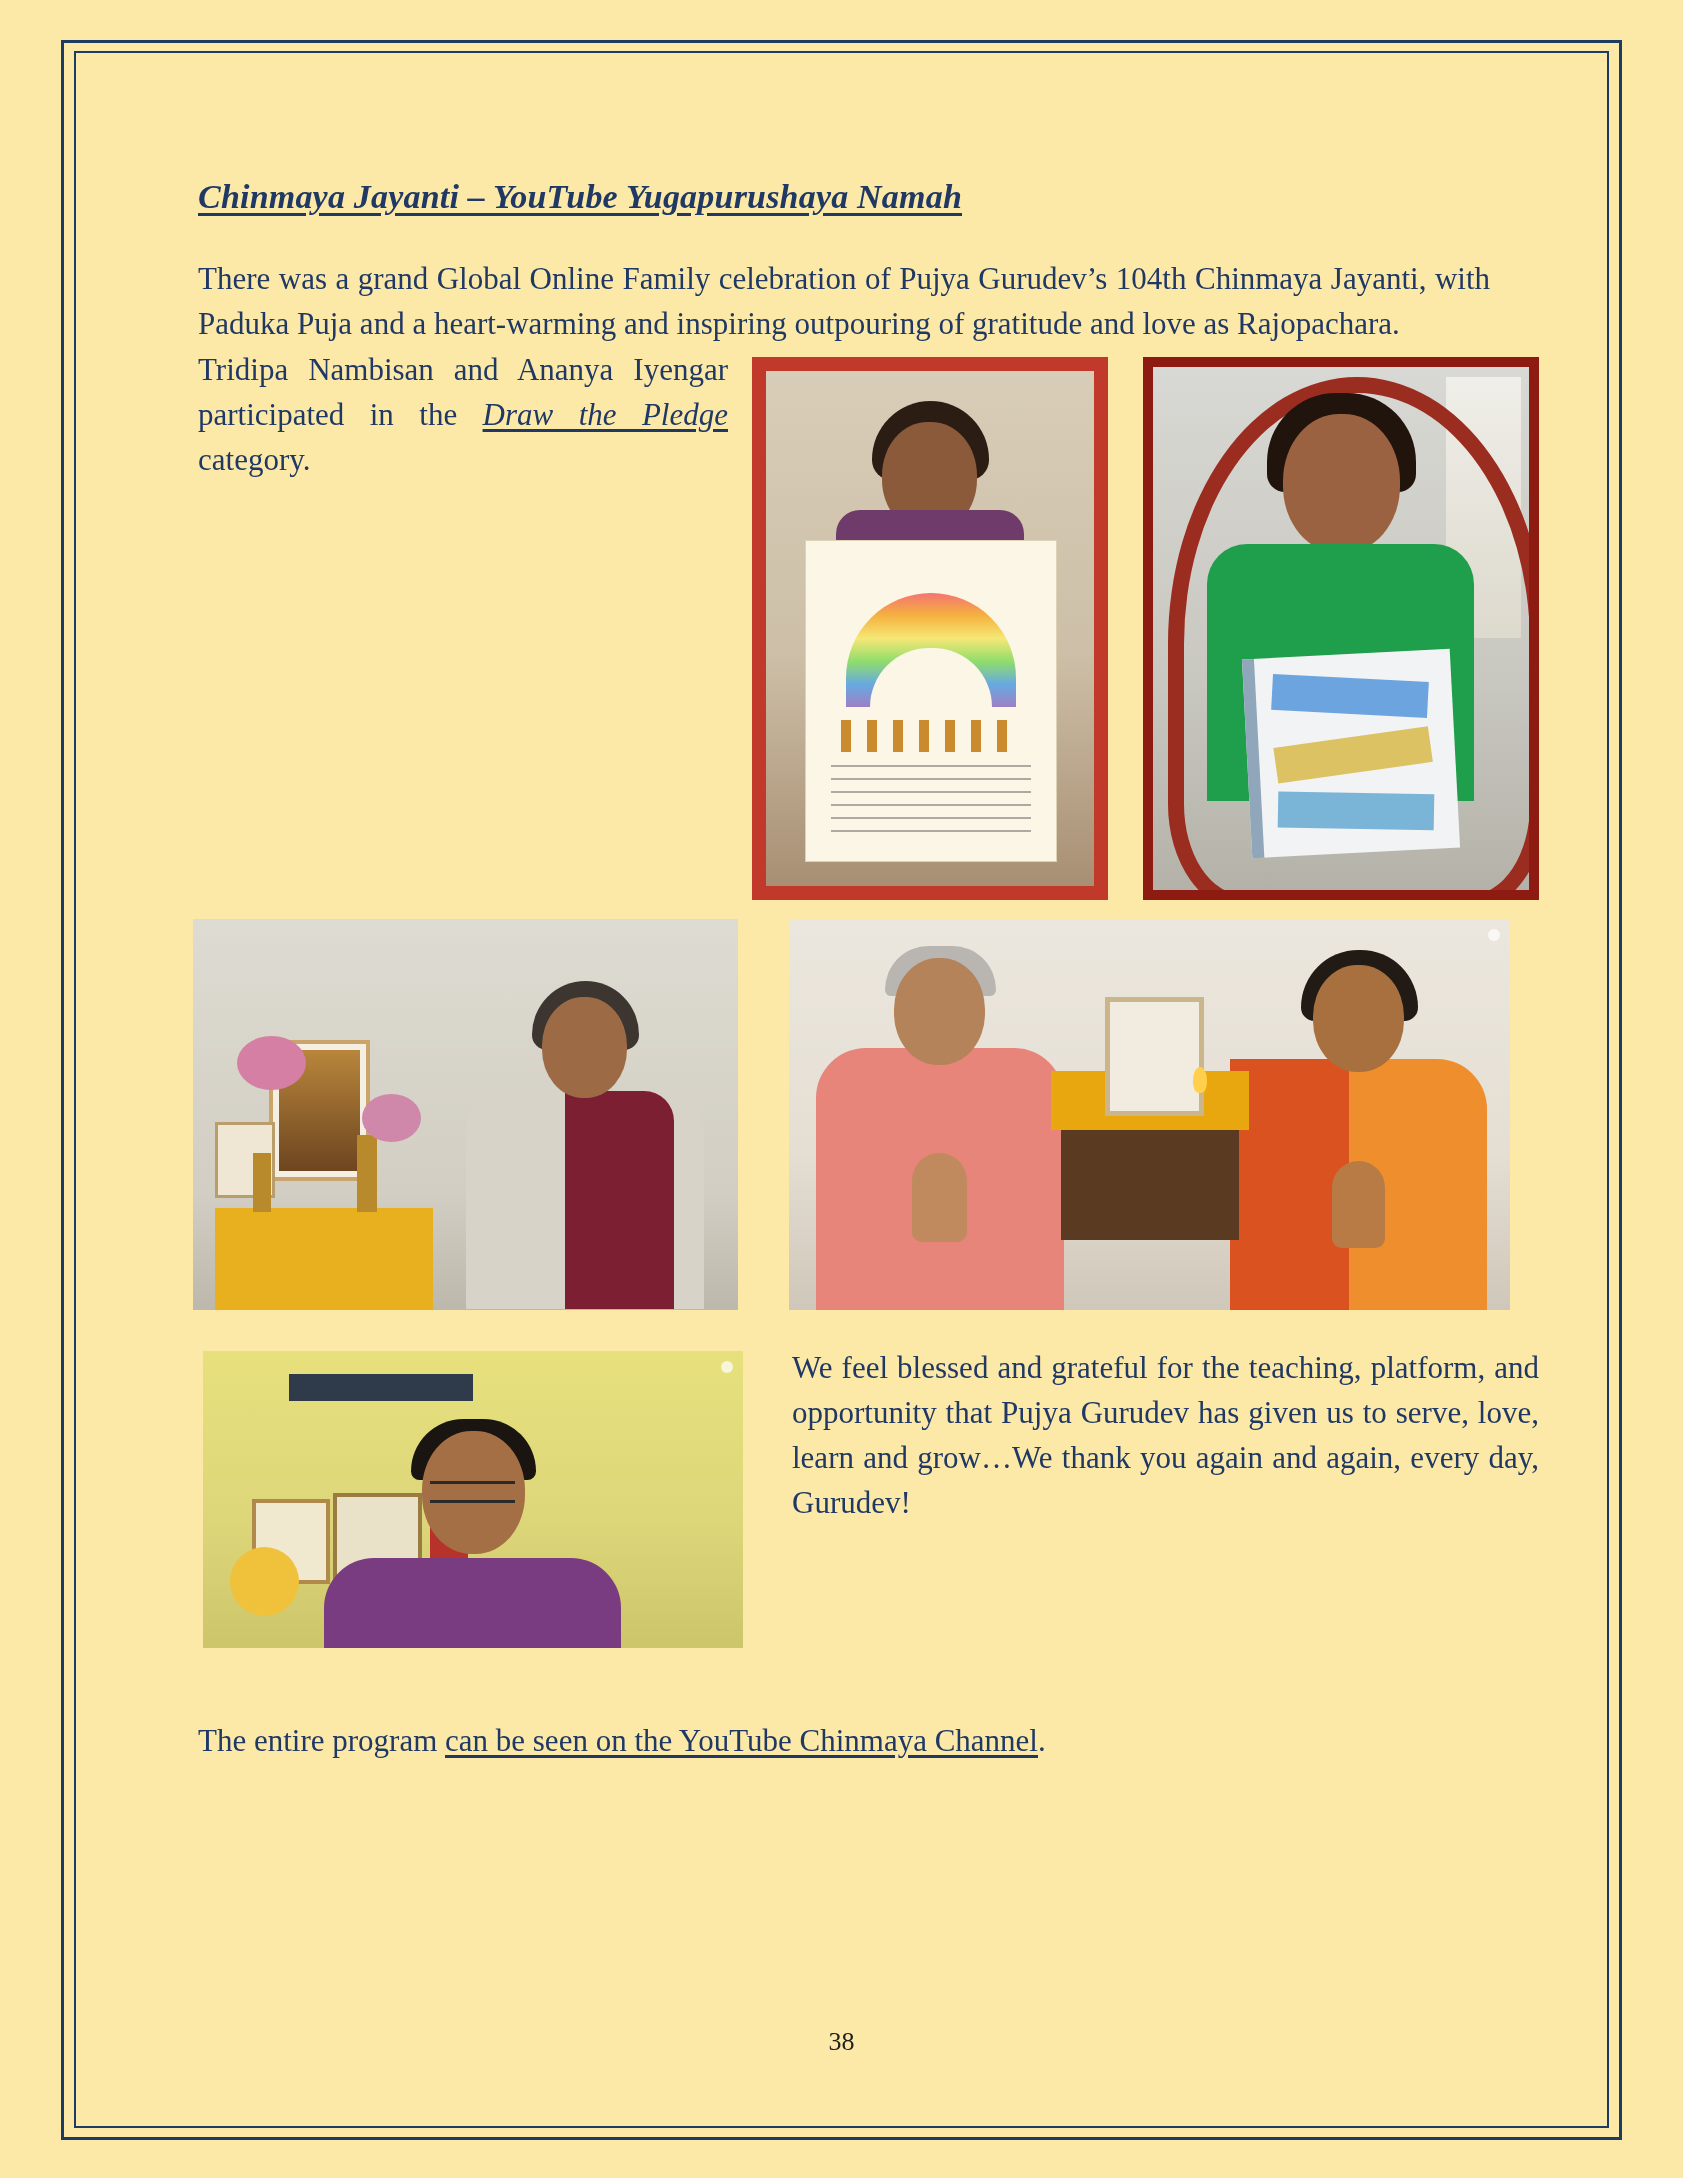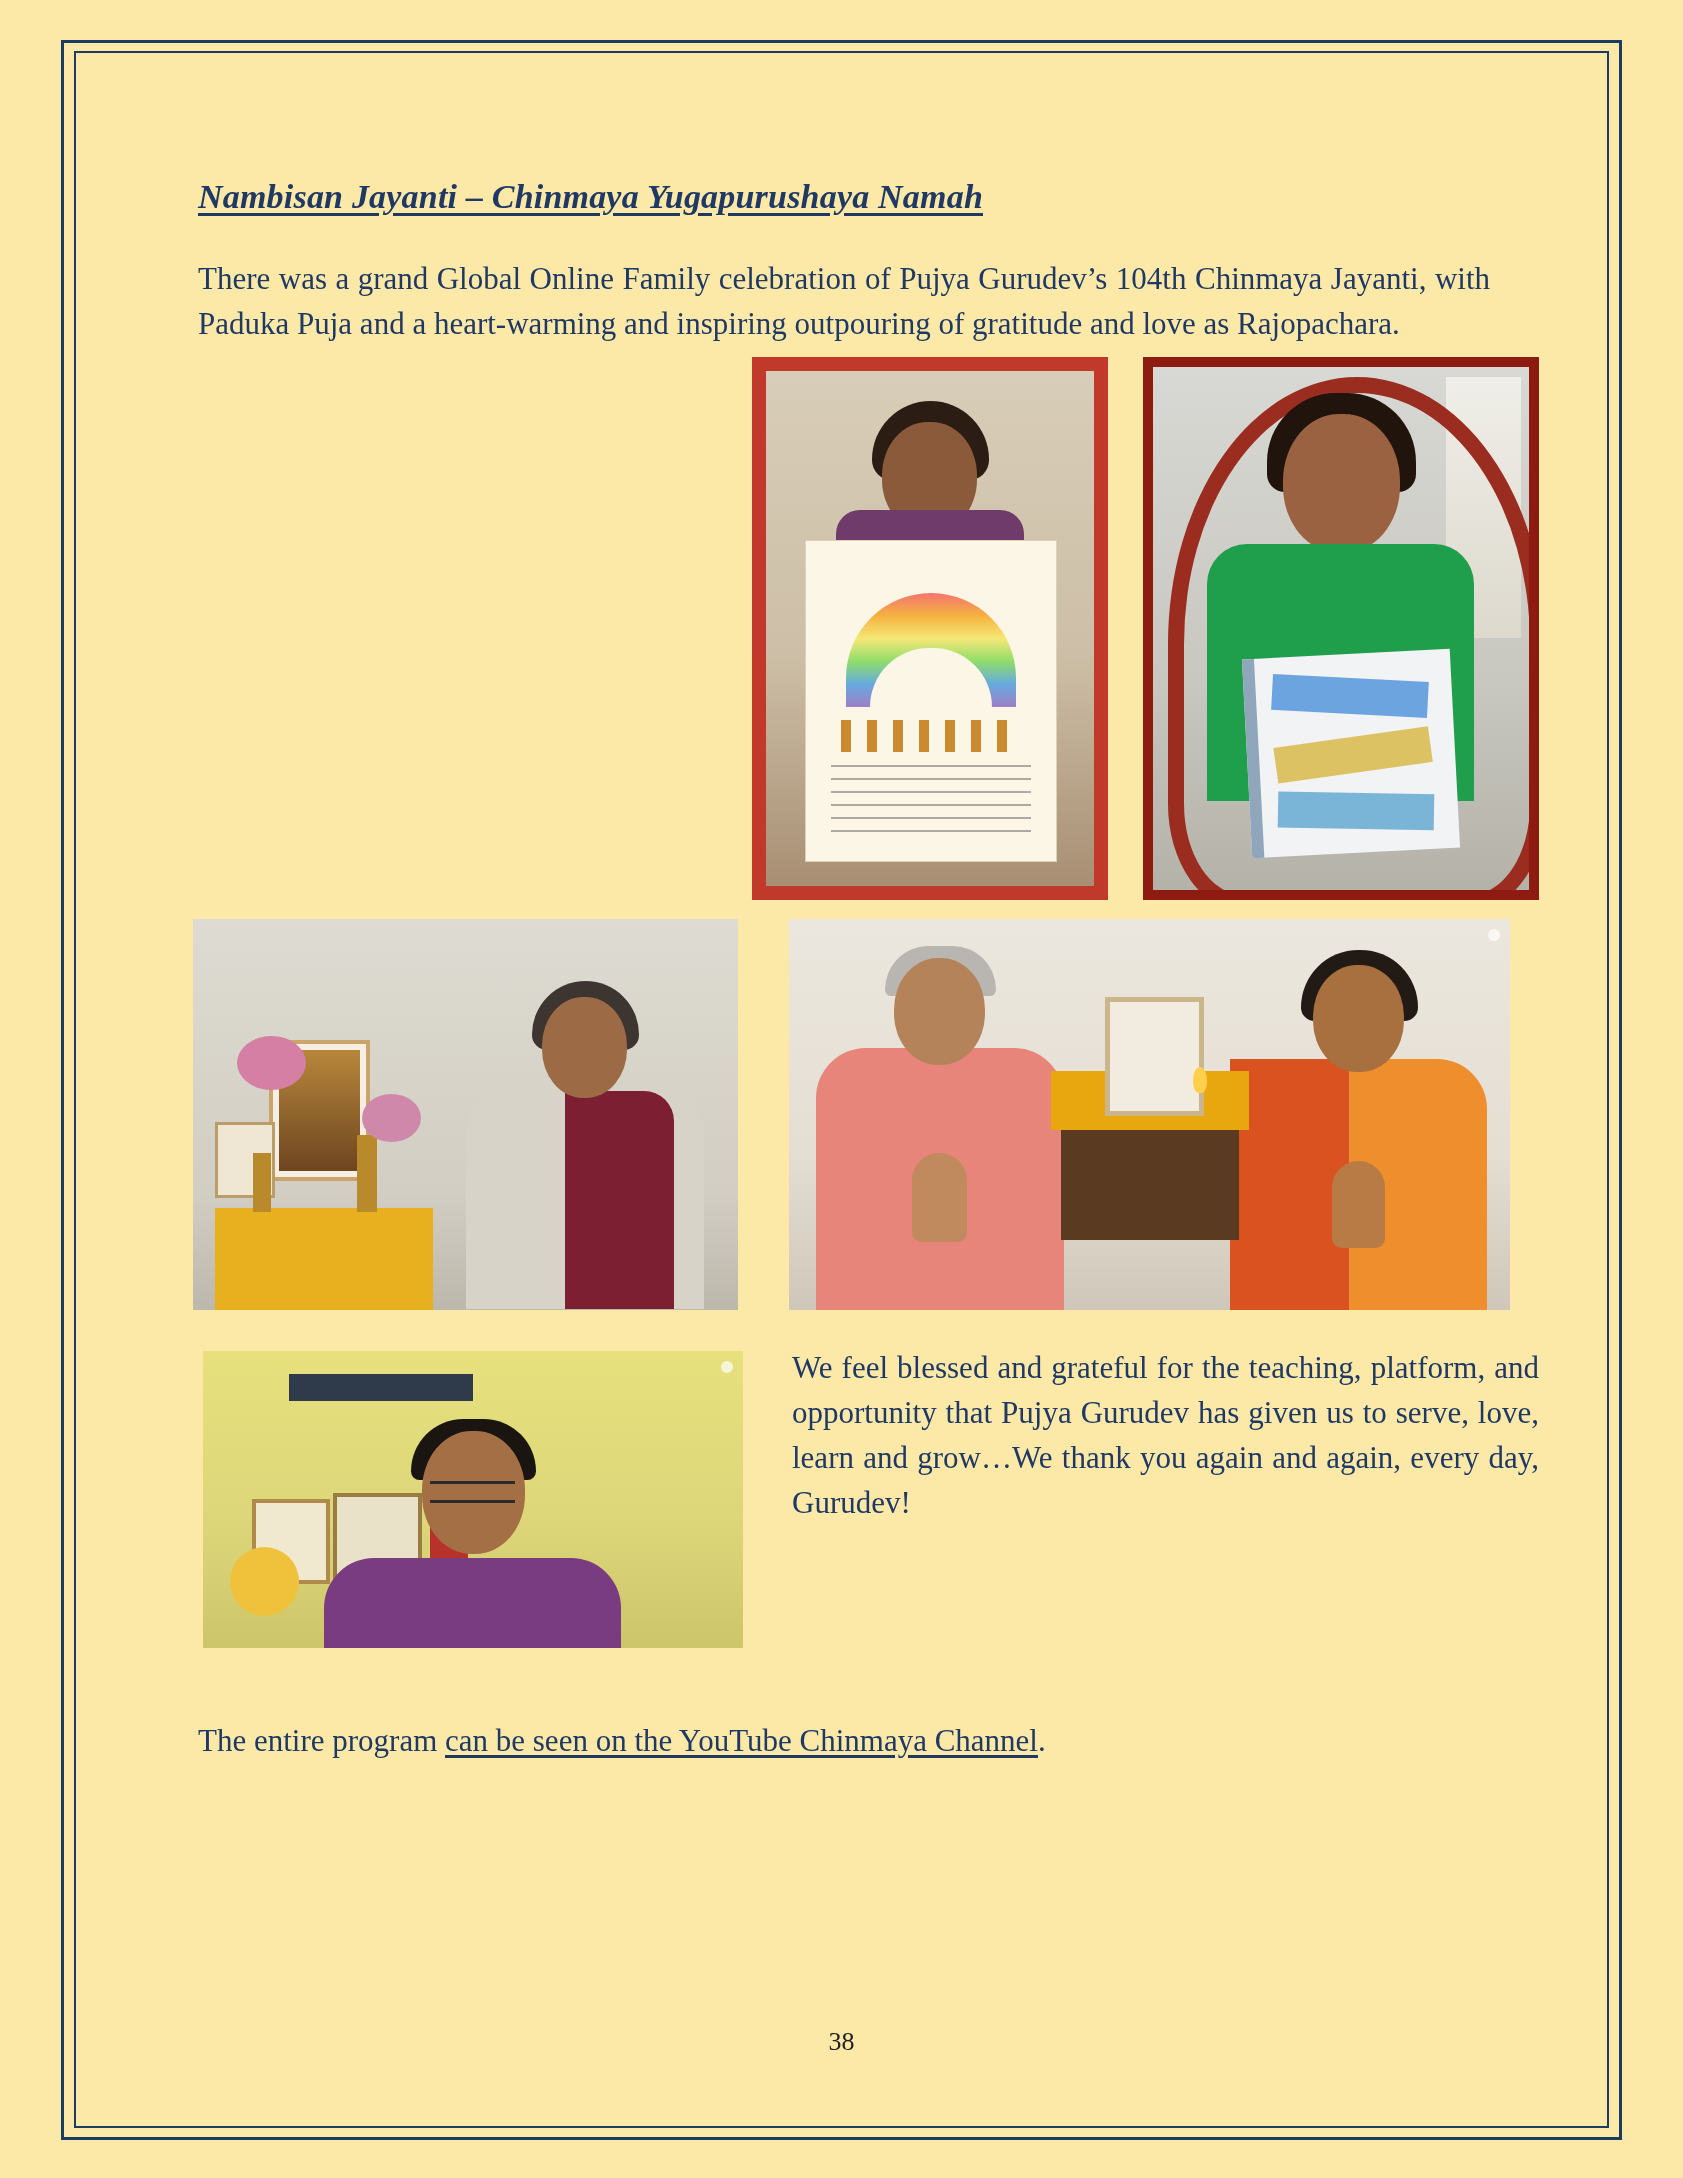--- a/index.html
+++ b/index.html
@@ -273,27 +273,28 @@
 </head>
 <body>
 
 <div class="page">
 
   <div class="border-outer"></div>
   <div class="border-inner"></div>
 
   <div class="content">
 
-    <h1 class="doc-title">Nambisan Jayanti – Chinmaya Yugapurushaya Namah</h1>
+    <h1 class="doc-title">Chinmaya Jayanti – YouTube Yugapurushaya Namah</h1>
 
     <p class="para intro">There was a grand Global Online Family celebration of Pujya Gurudev’s 104th Chinmaya Jayanti, with Paduka Puja and a heart-warming and inspiring outpouring of gratitude and love as Rajopachara.</p>
 
     <div class="row-1">
 
       <div class="left-col">
+        <p class="para"><span>Tridipa Nambisan and Ananya Iyengar participated in the </span><span class="underline-ital">Draw the Pledge</span><span> category.</span></p>
         <div class="gap"></div>
       </div>
 
       <div class="photos-top">
         <div class="photo frame-red ph-draw1">
           <div class="pic-inner">
             <div class="p1-bg"></div>
             <div class="p1-hair"></div>
             <div class="p1-head"></div>
             <div class="p1-body"></div>

